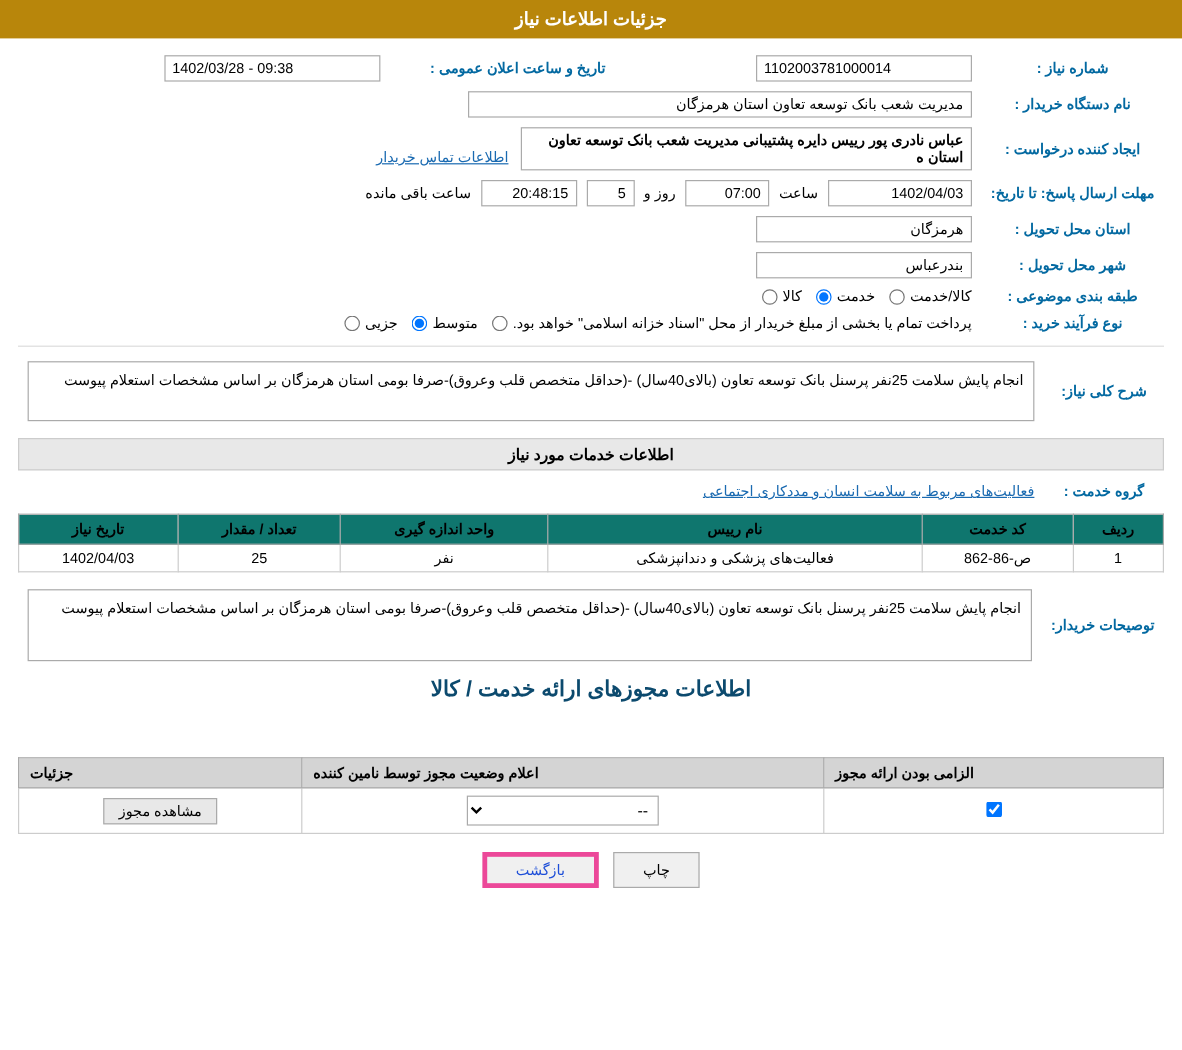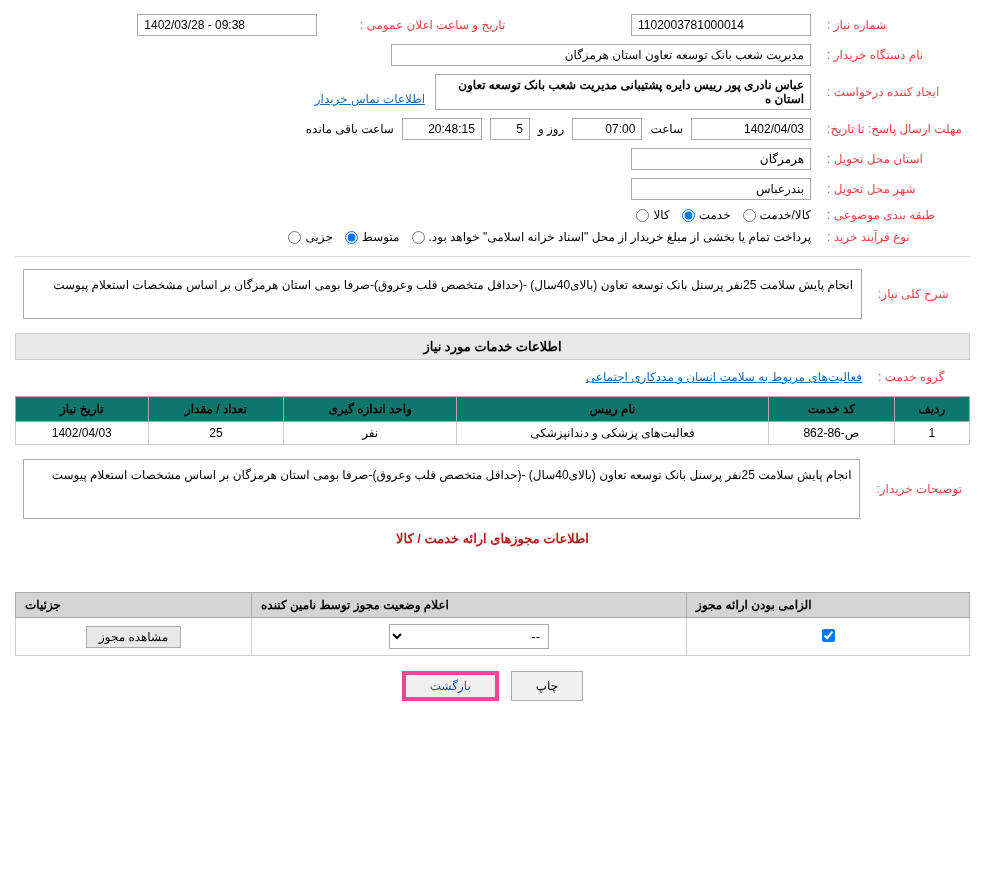--- a/index.html
+++ b/index.html
@@ -21,23 +21,23 @@
     .info-table {
       width: 100%;
       border-collapse: collapse;
       margin-bottom: 8px;
     }
     .info-table td {
       padding: 4px 8px;
       vertical-align: middle;
     }
     .label-cell {
-      text-align: left;
-      color: #ef4444;
-      font-weight: normal;
+      text-align: center;
+      color: #0369a1;
+      font-weight: bold;
       white-space: nowrap;
       width: 130px;
     }
     .value-cell {
       text-align: right;
     }
     .input-box {
       border: 1px solid #aaa;
       background: #fff;
       padding: 3px 6px;
@@ -156,32 +156,35 @@
       font-size: 15px;
       font-weight: bold;
     }
     .row-flex {
       display: flex;
       align-items: center;
       gap: 8px;
       direction: rtl;
     }
     .section-heading {
-      color: #b91c1c;
-      font-weight: bold;
-      font-size: 13px;
+      color: #0c4a6e;
+      font-weight: bold;
+      font-size: 18px;
       text-align: center;
       margin: 8px 0;
     }
   </style>
 </head>
 <body>
 
 <div class="page-wrapper">
 
+  <div class="page-title-section">
+    <span>جزئیات اطلاعات نیاز</span>
+  </div>
 
   <div class="content">
 
     <table class="info-table">
       <tbody>
           <tr>
         <td class="label-cell">شماره نیاز :</td>
         <td class="value-cell">
           <span class="input-box input-medium" style="direction:ltr; text-align:left;">1102003781000014</span>
         </td>

